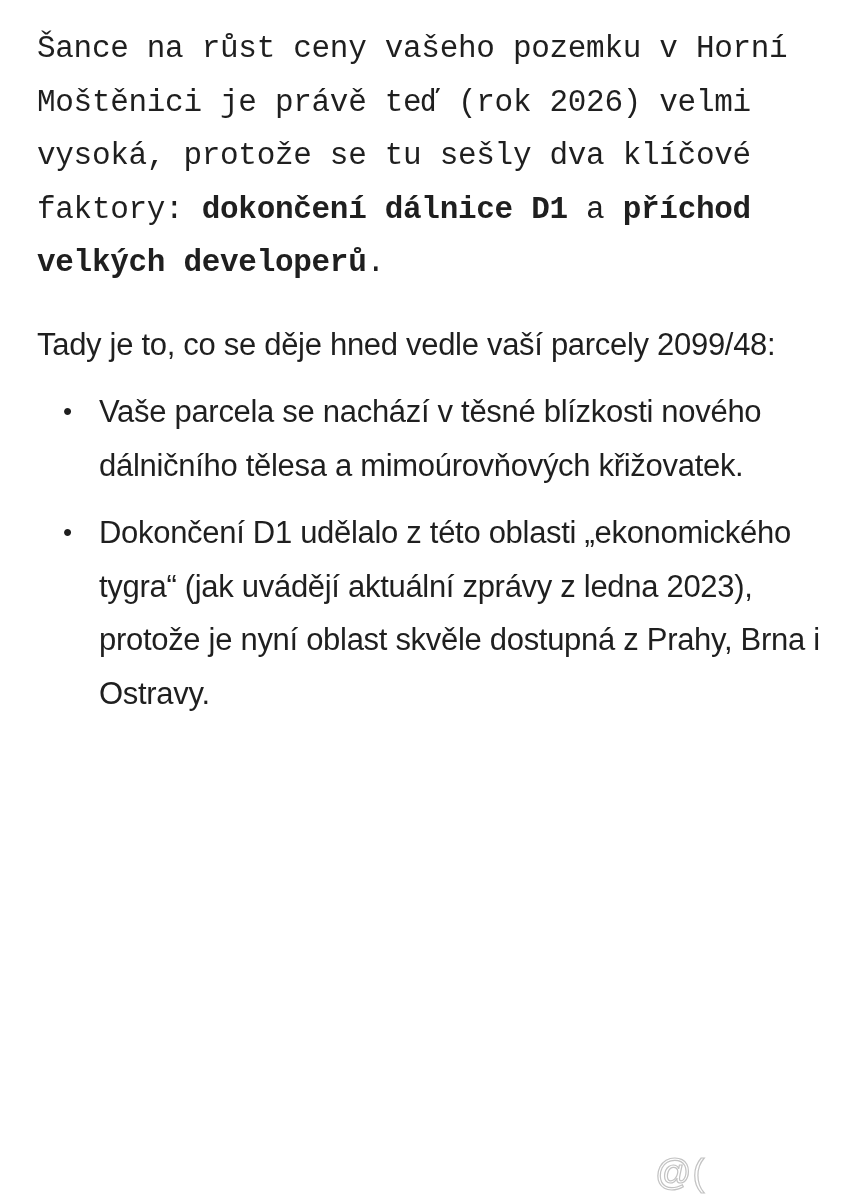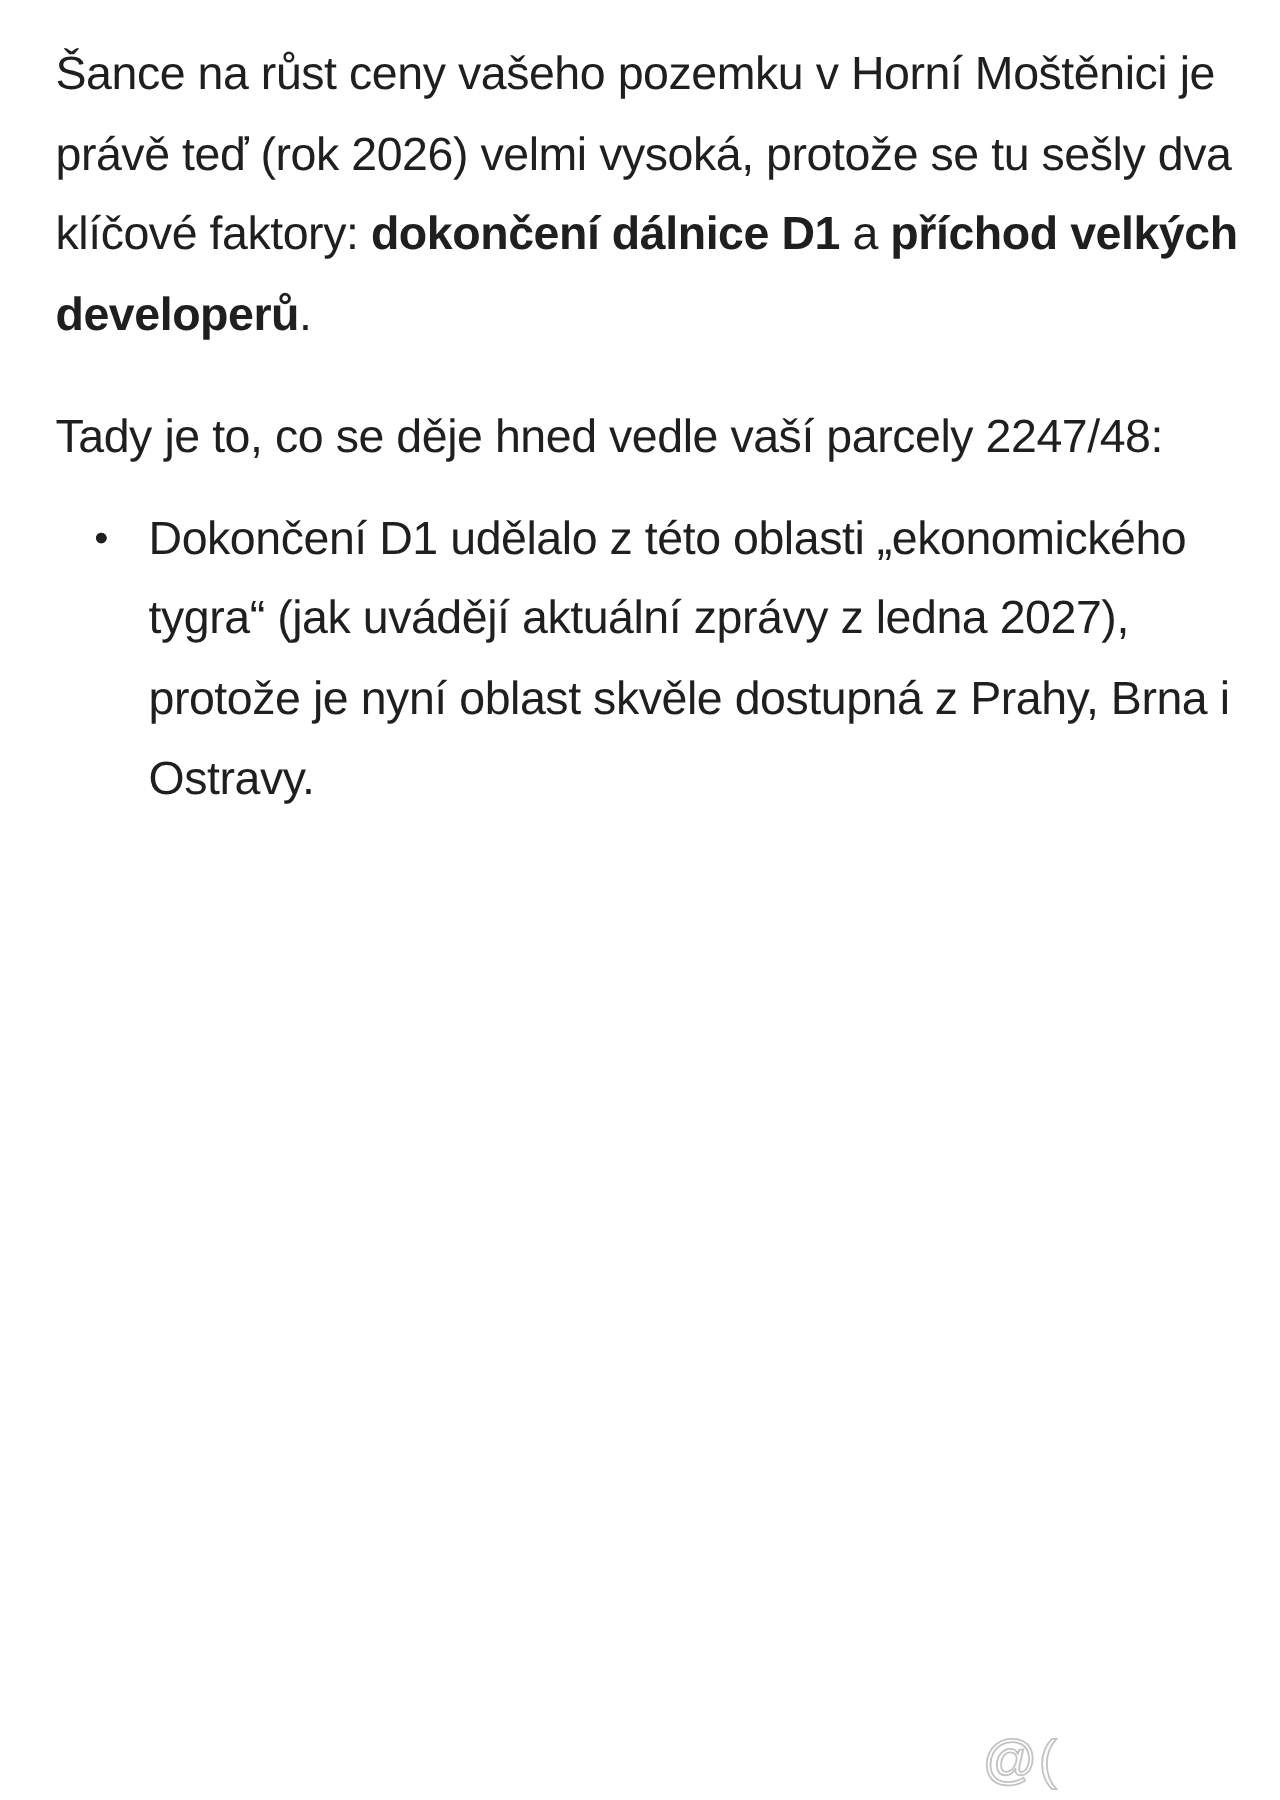--- a/index.html
+++ b/index.html
@@ -23,21 +23,21 @@
     }
     .para {
       font-size: 31px;
       line-height: 53.5px;
       margin: 0;
       letter-spacing: -0.3px;
     }
     .para b {
       font-weight: 700;
     }
-    .p1 { margin-top: 0; }
+    .p1 { margin-top: 0; font-family: Liberation Mono, monospace; }
     .p2 { margin-top: 28px; }
     .heading {
       font-size: 31px;
       font-weight: 700;
       line-height: 53px;
       margin: 60px 0 0 0;
       letter-spacing: -0.3px;
     }
     .p3 { margin-top: 16px; }
     ul.bullets {
@@ -72,28 +72,29 @@
     }
   </style>
 </head>
 <body>
 
 <div class="content">
   <p class="para p1">
     <span>Šance na růst ceny vašeho pozemku v Horní Moštěnici je právě teď (rok 2026) velmi vysoká, protože se tu sešly dva klíčové faktory: </span><b>dokončení dálnice D1</b><span> a </span><b>příchod velkých developerů</b><span>.</span>
   </p>
 
-  <p class="para p2">Tady je to, co se děje hned vedle vaší parcely 2247/48:</p>
+  <p class="para p2">Tady je to, co se děje hned vedle vaší parcely 2099/48:</p>
 
 
 
   <ul class="bullets">
     <li>
       <span class="bullet-dot">•</span>
+      <span>Vaše parcela se nachází v těsné blízkosti nového dálničního tělesa a mimoúrovňových křižovatek.</span>
     </li>
     <li>
       <span class="bullet-dot">•</span>
-      <span>Dokončení D1 udělalo z této oblasti „ekonomického tygra“ (jak uvádějí aktuální zprávy z ledna 2027), protože je nyní oblast skvěle dostupná z Prahy, Brna i Ostravy.</span>
+      <span>Dokončení D1 udělalo z této oblasti „ekonomického tygra“ (jak uvádějí aktuální zprávy z ledna 2023), protože je nyní oblast skvěle dostupná z Prahy, Brna i Ostravy.</span>
     </li>
   </ul>
 </div>
 
 <div class="watermark">@( Bazos.cz</div>
 
 </body></html>

